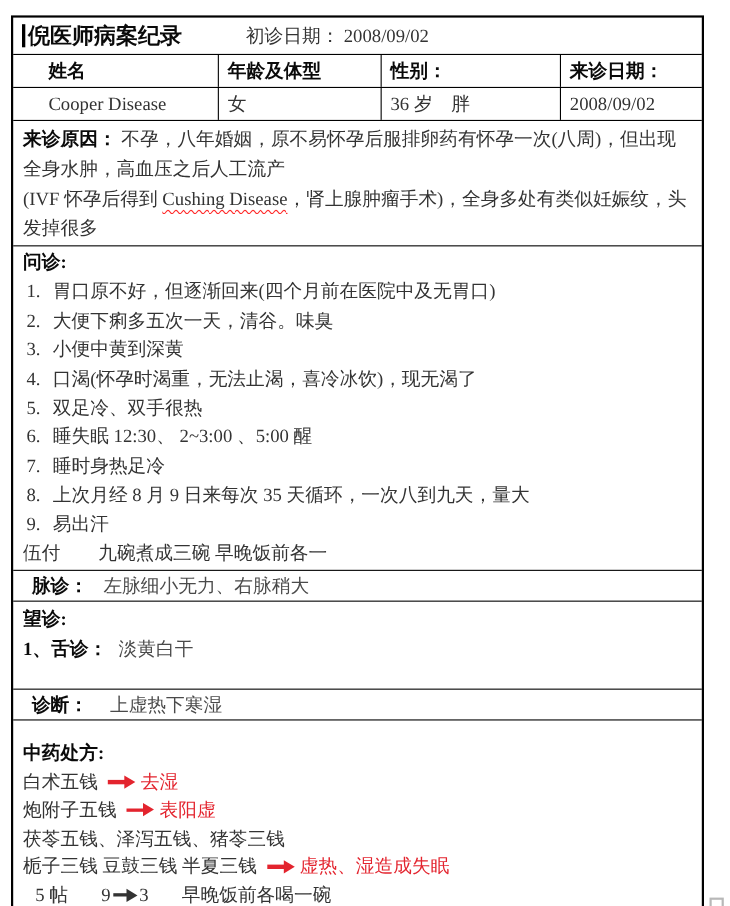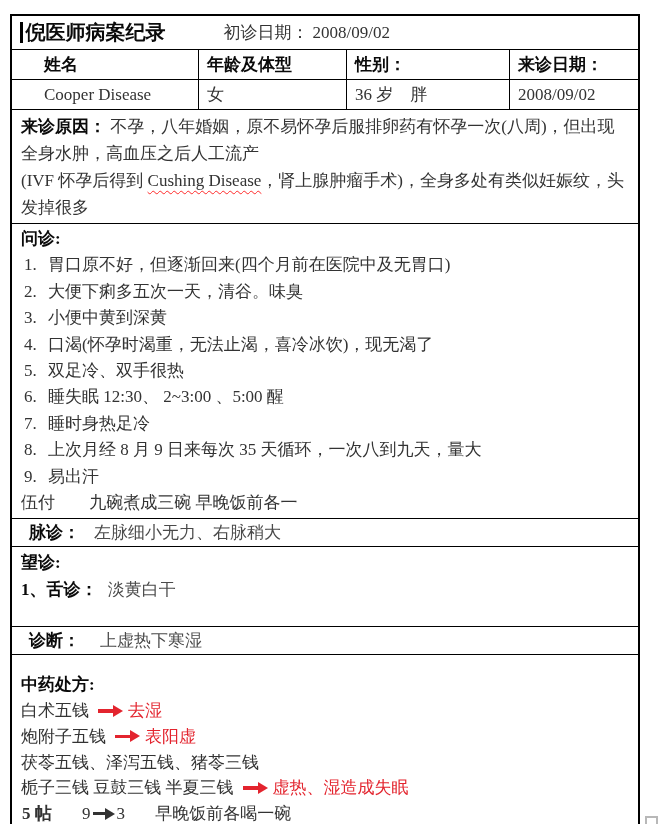--- a/index.html
+++ b/index.html
@@ -41,21 +41,21 @@
   
   .r-inspect{padding:2px 9px;line-height:27px;min-height:80px;}
   .r-inspect .val{margin-left:6px;}
   
   .r-rx{padding:17px 9px 3px 9px;line-height:25.7px;min-height:152px;}
   .red{color:#e3242e;}
   .arr{display:inline-block;position:relative;width:16px;height:3.5px;background:currentColor;vertical-align:middle;margin:0 14px 3px 9px;}
   .arr::after{content:"";position:absolute;right:-9px;top:50%;transform:translateY(-50%);
     border-left:10px solid currentColor;border-top:6px solid transparent;border-bottom:6px solid transparent;}
   .arr.small{width:13px;margin:0 11px 3px 2px;}
-  .dosage .packs{margin-left:1px;font-weight:bold;}
+  .dosage .packs{margin-left:11px;}
   .dosage .from{margin-left:26px;}
   .dosage .note{margin-left:26px;font-family:Liberation Mono, monospace;}
   
   .resize-handle{position:absolute;left:645px;top:816px;width:13px;height:13px;border:2px solid #b8b8b8;box-sizing:border-box;background:#fff;}
 </style>
 </head>
 <body>
 
 <div class="doc">
 

